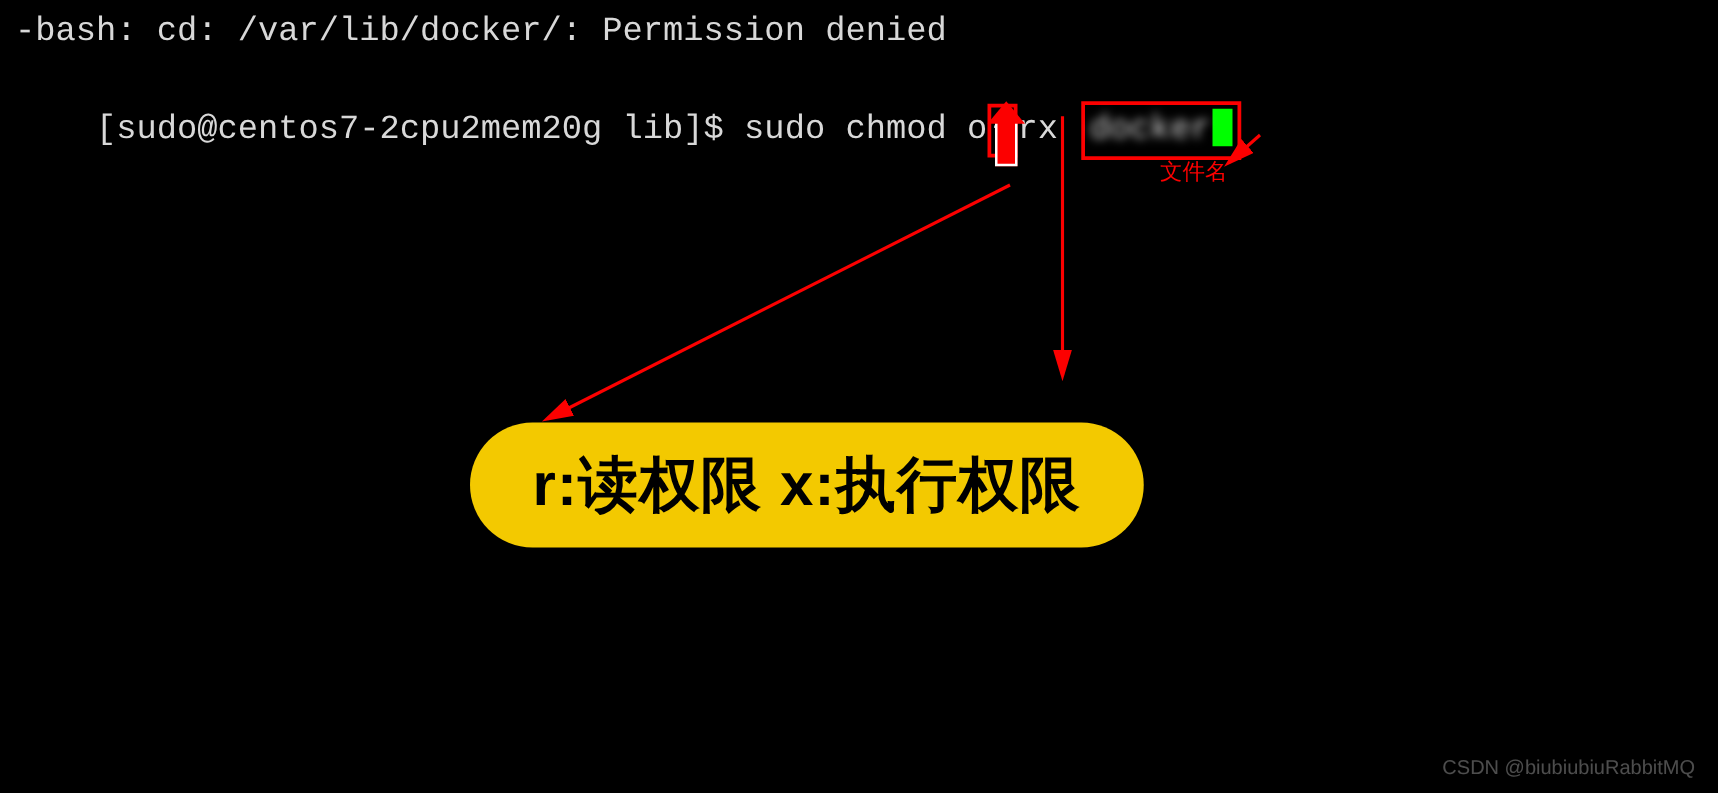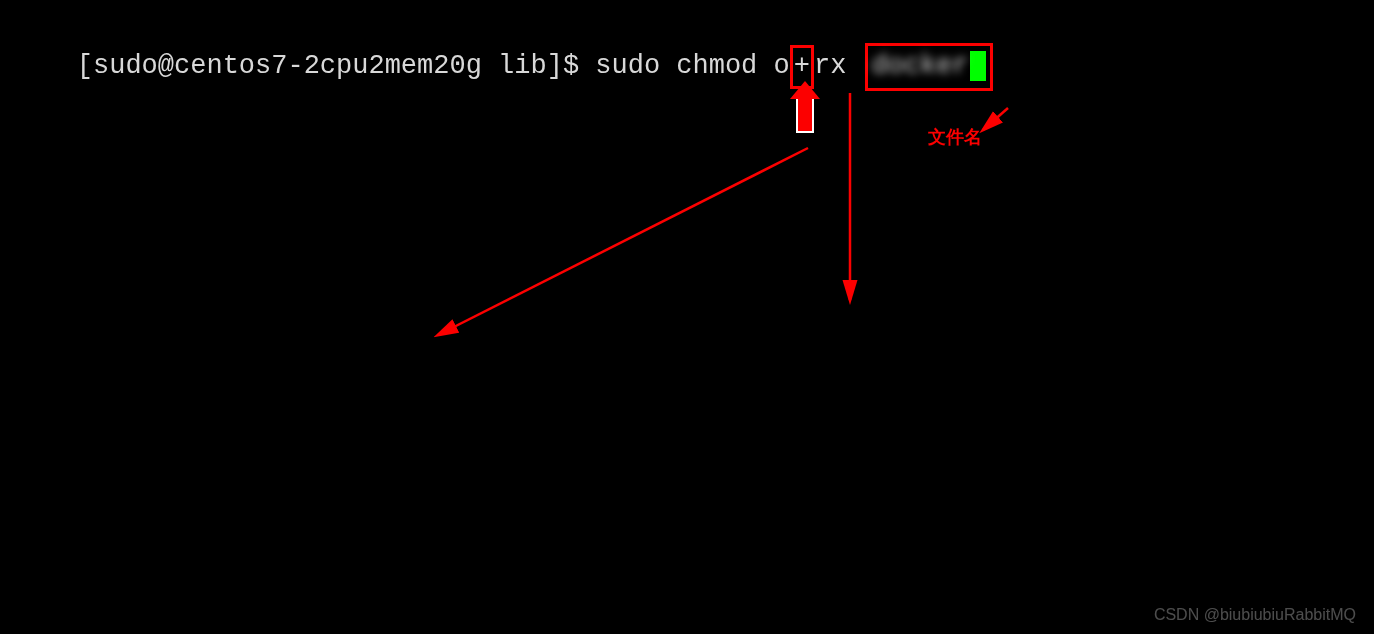--- a/index.html
+++ b/index.html
@@ -80,21 +80,20 @@
       border-right: 15px solid transparent;
       border-bottom: 18px solid #fc0000;
     }
     .filename-label {
       position: absolute;
       top: 125px;
       left: 928px;
       color: #fc0000;
       font-size: 18px;
       font-family: 'Microsoft YaHei', sans-serif;
-      font-weight: bold;
     }
     .yellow-badge {
       position: absolute;
       top: 338px;
       left: 376px;
       background: #f3c900;
       color: #000;
       font-size: 48px;
       font-weight: 900;
       padding: 18px 50px;
@@ -116,20 +115,21 @@
       top: 0;
       left: 0;
       width: 1374px;
       height: 634px;
     }
   </style>
 </head>
 <body>
 
 <div class="terminal">
+  <div class="line">-bash: cd: /var/lib/docker/: Permission denied</div>
   <div class="line">
     <span>[sudo@centos7-2cpu2mem20g lib]$ </span><span>sudo chmod o</span><span class="plus-box"><span>+</span></span><span>rx </span><span class="filename-box"><span class="blurred">docker</span><span class="cursor"></span></span>
   </div>
 </div>
 
 <div class="annotations">
   <svg class="overlay">
     <defs>
       <marker id="arrowhead" markerWidth="10" markerHeight="10" refX="8" refY="3" orient="auto">
         <polygon points="0 0, 10 3, 0 6" fill="#fc0000"></polygon>
@@ -140,15 +140,16 @@
     <line x1="1008" y1="108" x2="983" y2="130" stroke="#fc0000" stroke-width="2.5" marker-end="url(#arrowhead)"></line>
   </svg>
 
   <div class="arrow-up">
     <div class="arrow-up-head"></div>
     <div class="arrow-up-stem"></div>
   </div>
 
   <div class="filename-label">文件名</div>
 
+  <div class="yellow-badge">r:读权限  x:执行权限</div>
 </div>
 
 <div class="watermark">CSDN @biubiubiuRabbitMQ</div>
 
 </body></html>

